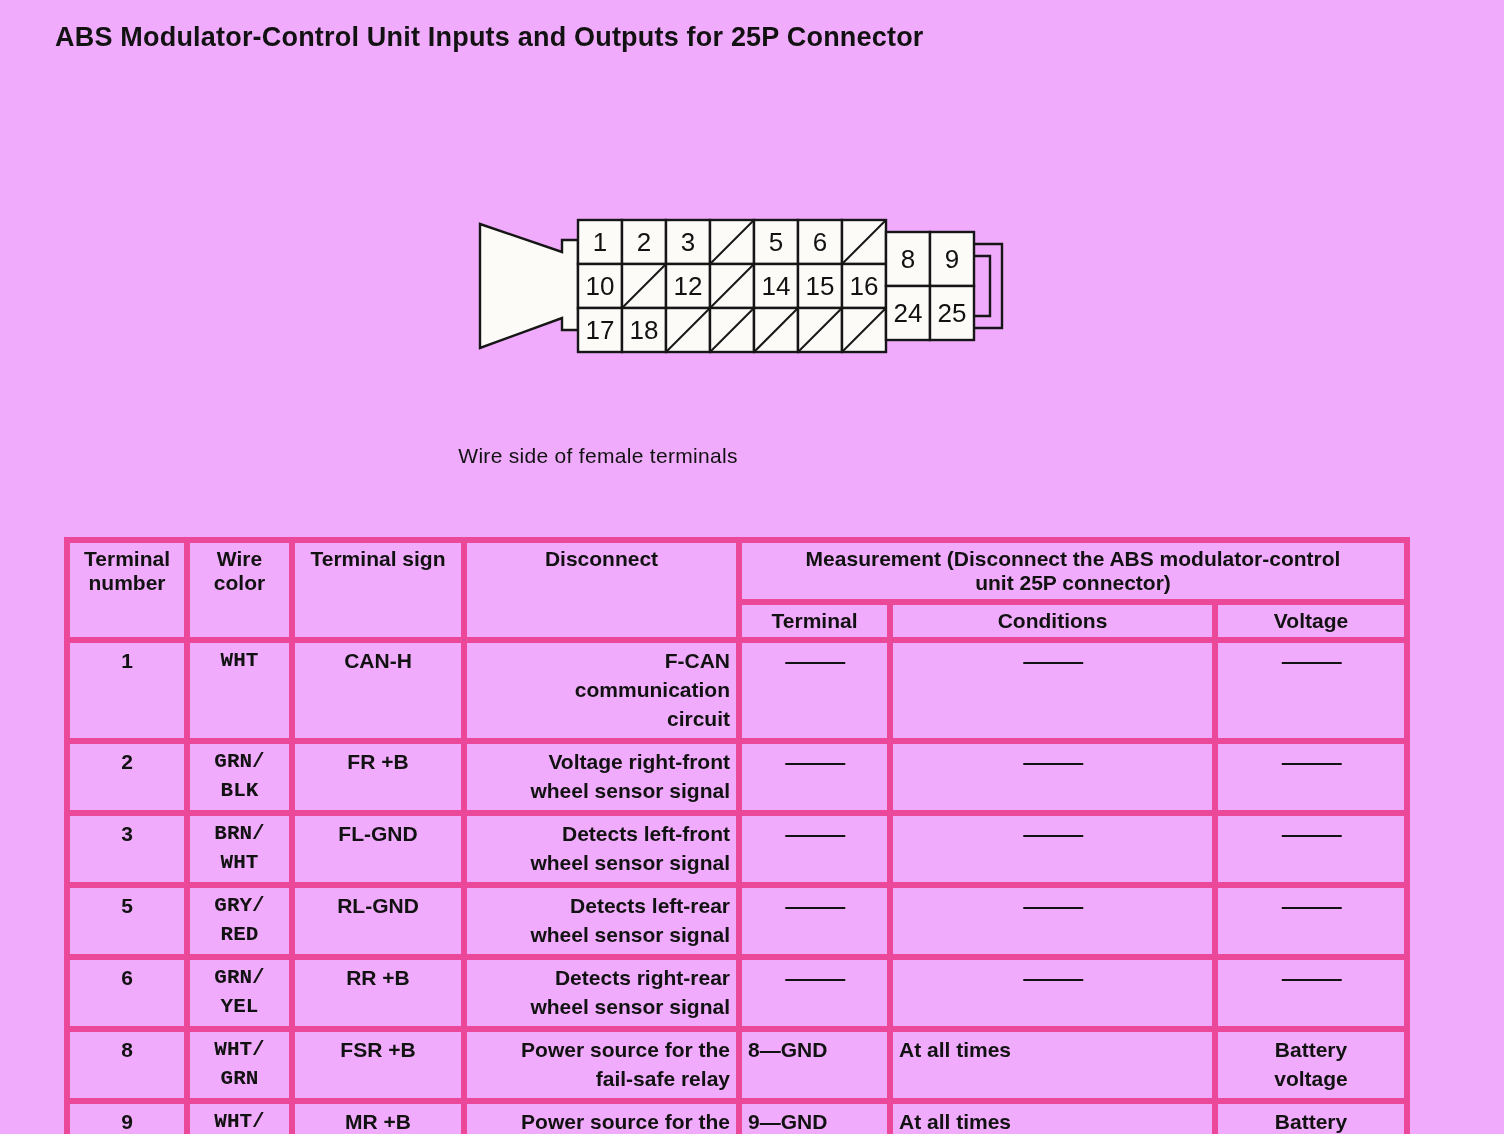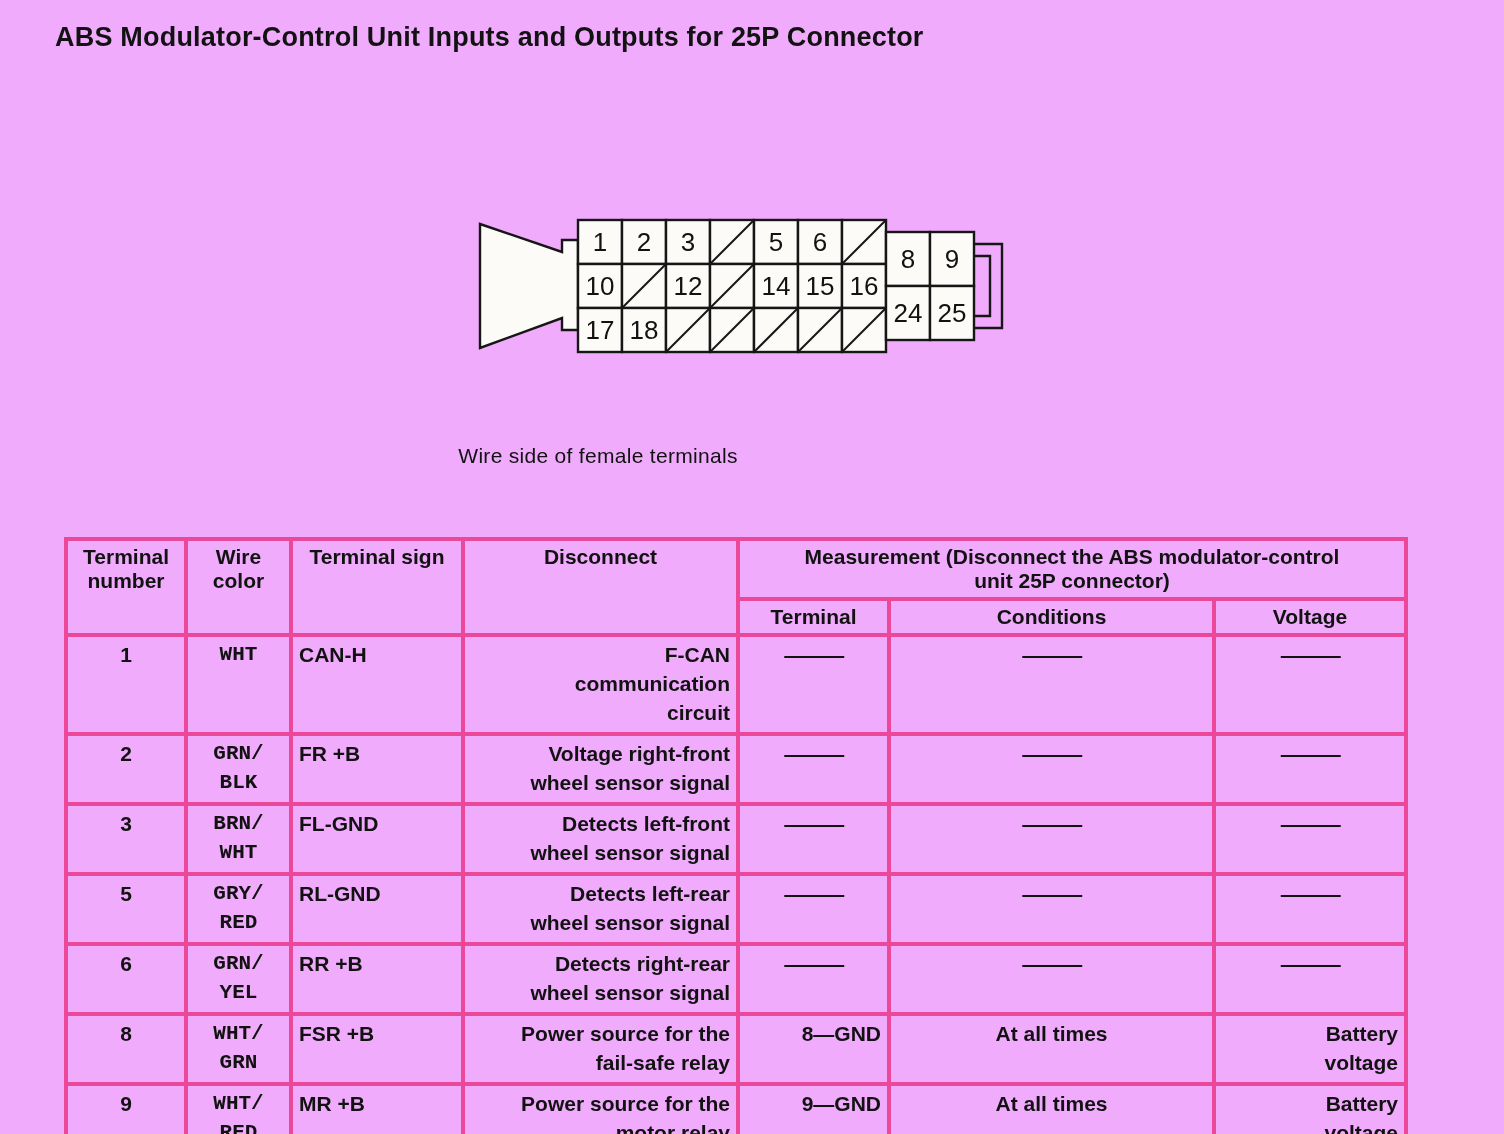--- a/index.html
+++ b/index.html
@@ -50,21 +50,21 @@
   table.io-table {
     position: absolute;
     left: 64px;
     top: 537px;
     width: 1340px;
     border-collapse: collapse;
     table-layout: fixed;
     border: 3px solid #161616;
   }
   .io-table th, .io-table td {
-    border: 4px solid #ec4899;
+    border: 6px solid #ec4899;
     vertical-align: top;
     overflow: hidden;
   }
   .io-table th {
     font-size: 21px;
     font-weight: 700;
     text-align: center;
     padding: 4px 4px;
   }
   .io-table td {
@@ -73,31 +73,31 @@
     padding: 4px 6px;
     line-height: 1.38;
   }
   .pre { white-space: pre-line; }
   .hdr-row1 { height: 56px; }
   .hdr-row2 { height: 30px; }
   .r-tall { height: 92px; }
   .r-std { height: 61px; }
   .c-num  { text-align: center; }
   .c-color{ text-align: center; font-family: Liberation Mono, monospace; }
-  .c-sign { text-align: left; }
+  .c-sign { text-align: center; }
   .c-desc { text-align: right; padding-left: 13px; }
   .dash {
     text-align: center;
     font-weight: 400;
     letter-spacing: -1.5px;
     line-height: 1.1;
   }
-  .c-mterm-val { text-align: right; }
-  .c-cond-val  { text-align: center; padding-left: 12px; }
-  .c-volt-val  { text-align: right; padding-left: 9px; }
+  .c-mterm-val { text-align: left; }
+  .c-cond-val  { text-align: left; padding-left: 12px; }
+  .c-volt-val  { text-align: center; padding-left: 9px; }
 </style>
 </head>
 <body>
 
 <div class="page">
 
   <div class="title">ABS Modulator-Control Unit Inputs and Outputs for 25P Connector</div>
 
   <div class="connector-wrap">
     <svg width="530" height="140" viewBox="0 0 530 140">

